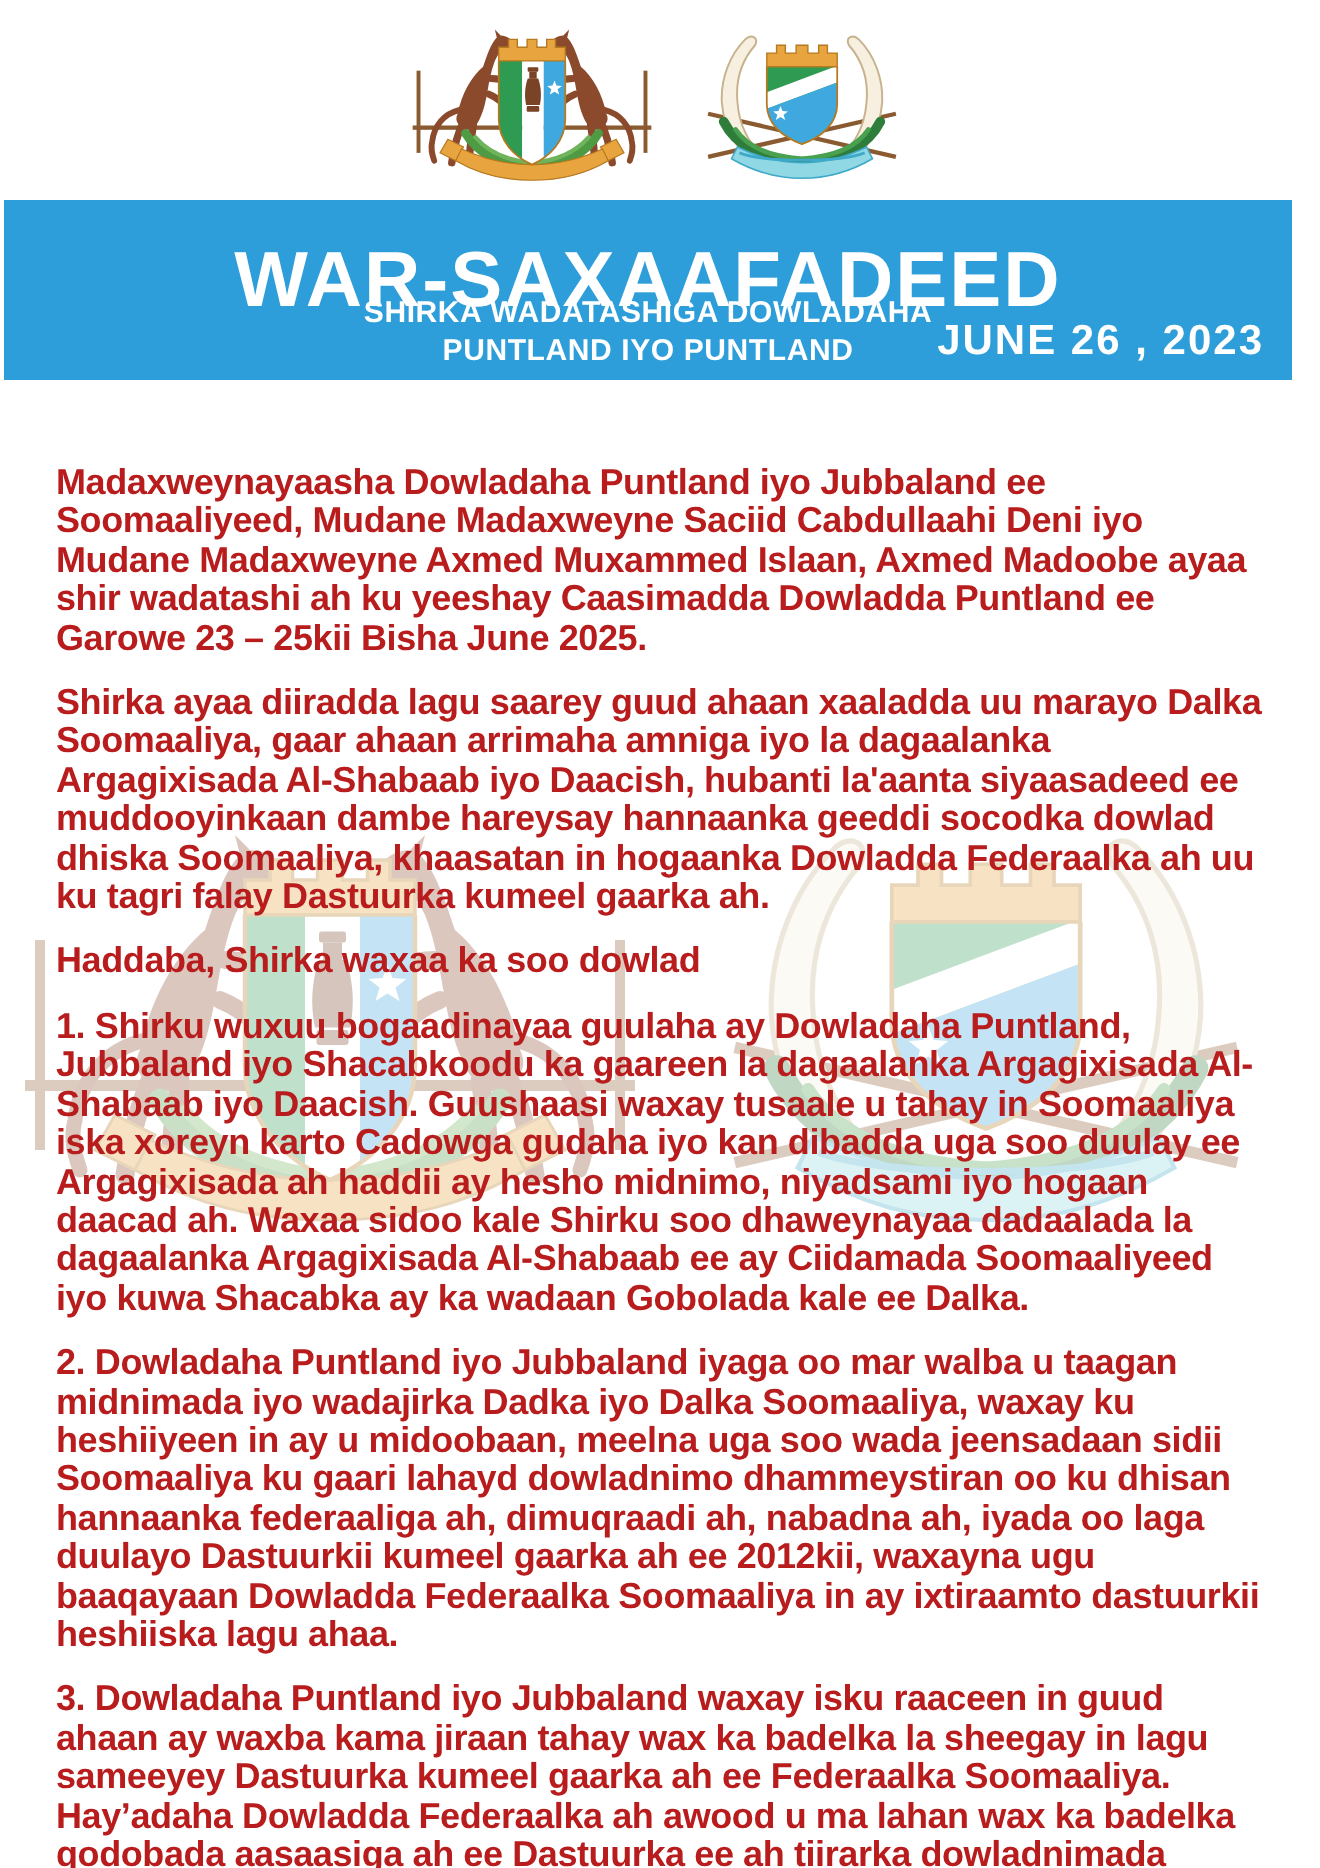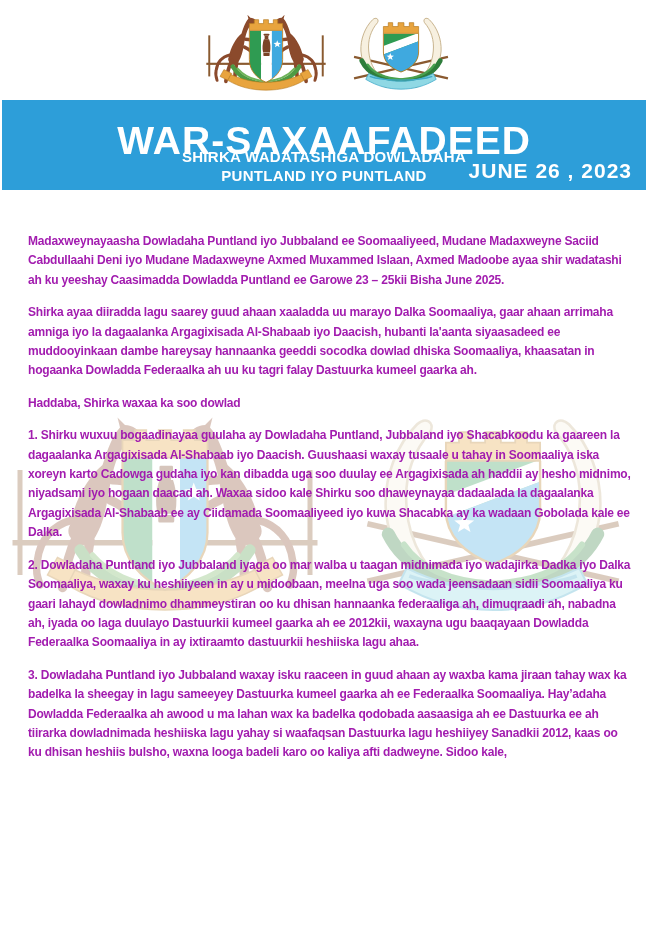--- a/index.html
+++ b/index.html
@@ -35,21 +35,21 @@
     font-weight:bold; font-size:21px; letter-spacing:1px;
   }
 
   
   .content { position:absolute; top:190px; left:0; width:660px; height:705px; }
   .watermarks { position:absolute; inset:0; opacity:0.3; pointer-events:none; }
   .wm-pl { position:absolute; left:2px;  top:205px; width:326px; height:230px; }
   .wm-jl { position:absolute; left:336px; top:196px; width:314px; height:244px; }
   .paragraphs {
     position:absolute; inset:0; padding:42px 28px 0 28px;
-    color:#a21caf; font-weight:bold; font-size:12px; line-height:19.4px;
+    color:#b91c1c; font-weight:bold; font-size:18px; line-height:19.4px;
     letter-spacing:-0.2px;
   }
   .paragraphs p { margin:0 0 13px 0; }
 
   
   .footer {
     position:absolute; top:910px; left:0; width:660px; height:39px;
     background:#17703A; overflow:hidden;margin-top:28px;
   }
   .handle {

